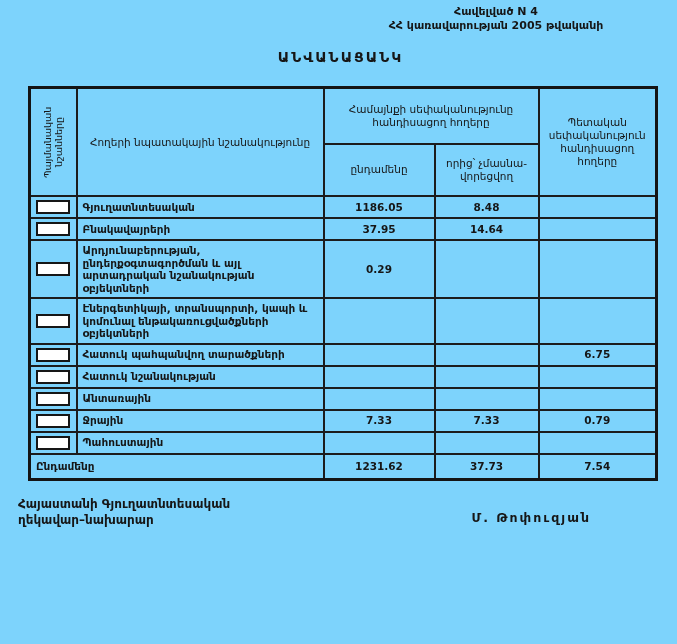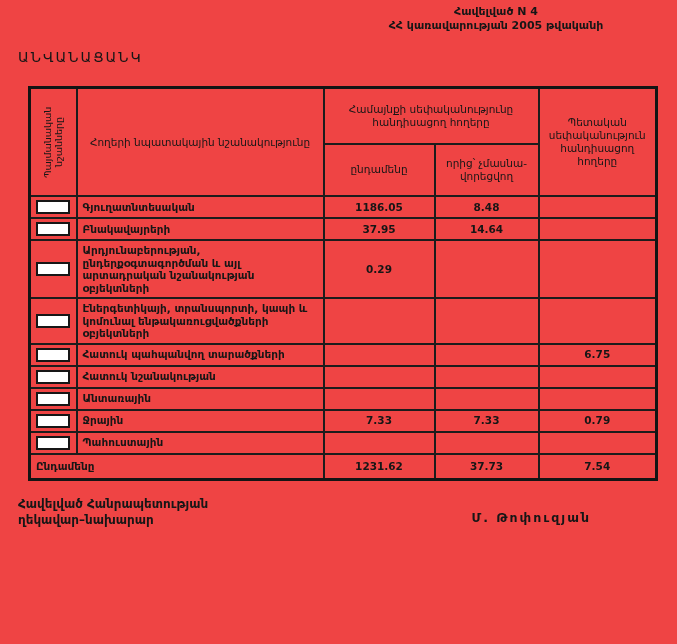--- a/index.html
+++ b/index.html
@@ -2,41 +2,41 @@
 <html><head>
 <meta charset="utf-8">
 <style>
   * { margin: 0; padding: 0; box-sizing: border-box; }
   html, body { background: #e8e8e8; }
   body { font-family: "DejaVu Sans", sans-serif; color: #161616; }
   .page {
     position: relative;
     width: 677px; height: 644px;
     margin: 0 auto;
-    background: #ef4444;
+    background: #7dd3fc;
     overflow: hidden;
     padding: 5px 14px 0 18px;
   }
 
   
   .doc-header {
     margin-left: auto;
     width: 330px;
     text-align: center;
     font-size: 11px;
     font-weight: bold;
     line-height: 13.5px;
     margin-right: 2px;
   }
 
   
   .doc-title {
-    text-align: left;
+    text-align: center;
     font-size: 14px;
-    font-weight: normal;
+    font-weight: bold;
     letter-spacing: 2px;
     margin-top: 17px;
   }
 
   
   .doc-subtitle {
     margin: 16px auto 0 auto;
     width: 640px;
     text-align: center;
     font-size: 11px;
@@ -227,19 +227,19 @@
         <td colspan="2" class="total-label-cell">Ընդամենը</td>
         <td class="num-cell">1231.62</td>
         <td class="num-cell">37.73</td>
         <td class="num-cell">7.54</td>
       </tr>
     </tbody>
   </table>
 
   <div class="doc-footer">
     <div class="footer-left">
-      <div>Հավելված Հանրապետության</div>
+      <div>Հայաստանի Գյուղատնտեսական</div>
       <div>ղեկավար–նախարար</div>
     </div>
     <div class="signature">Մ. Թոփուզյան</div>
   </div>
 
 </div>
 
 </body></html>

